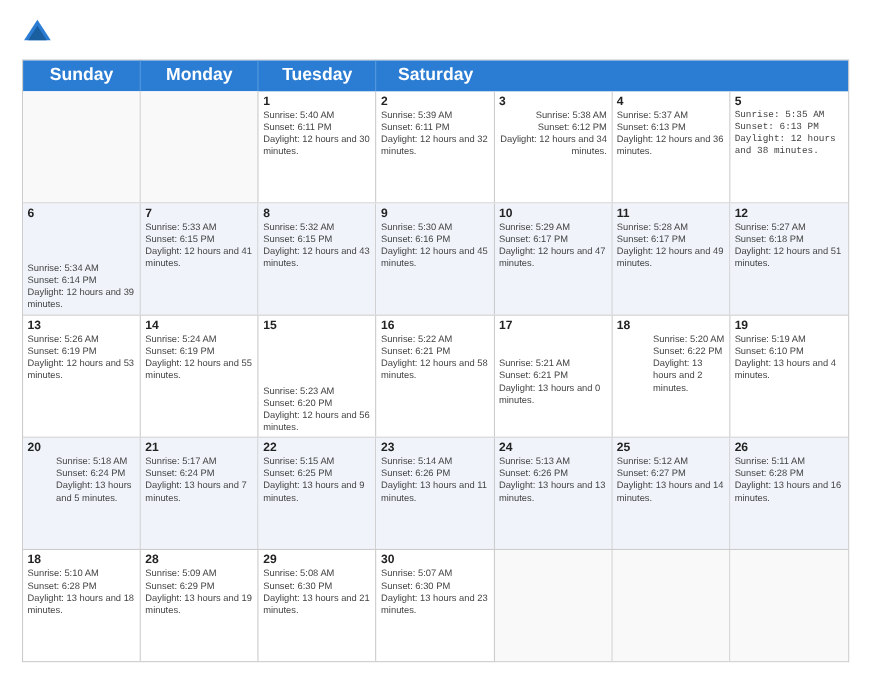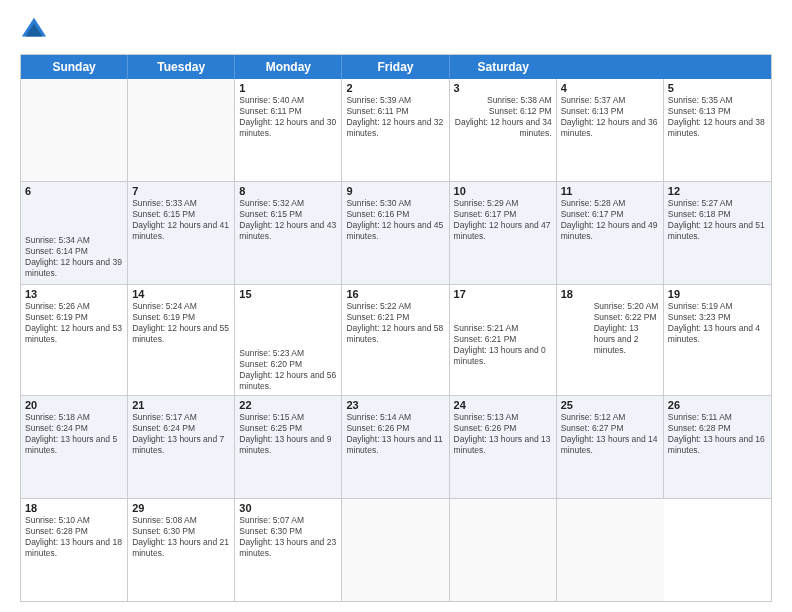--- a/index.html
+++ b/index.html
@@ -60,21 +60,21 @@
       border: 1px solid #ccc;
     }
     .cal-header {
       display: grid;
       grid-template-columns: repeat(7, 1fr);
       background: #2b7cd3;
     }
     .cal-header-cell {
       color: #fff;
       font-weight: bold;
-      font-size: 12px;
+      font-size: 16px;
       text-align: center;
       padding: 5px 2px;
       border-right: 1px solid #5599dd;
     }
     .cal-header-cell:last-child { border-right: none; }
     .cal-body {
       flex: 1;
       display: flex;
       flex-direction: column;
     }
@@ -128,23 +128,22 @@
     </div>
     <div class="title-block">
       <div class="month-year"></div>
       <div class="location"></div>
     </div>
   </div>
 
   <div class="calendar">
     <div class="cal-header">
     <div class="cal-header-cell">Sunday</div>
+        <div class="cal-header-cell">Monday</div>
         <div class="cal-header-cell">Tuesday</div>
-        <div class="cal-header-cell">Monday</div>
-        <div class="cal-header-cell">Friday</div>
         <div class="cal-header-cell">Saturday</div>
       </div>
     <div class="cal-body">
     <div class="cal-row">
           <div class="cal-cell empty"></div>
           <div class="cal-cell empty"></div>
           <div class="cal-cell">
             <div class="day-number">1</div>
             <div class="day-info" style="white-space: pre-line;">Sunrise: 5:40 AM
 Sunset: 6:11 PM
@@ -163,21 +162,21 @@
 Daylight: 12 hours and 34 minutes.</div>
           </div>
           <div class="cal-cell">
             <div class="day-number">4</div>
             <div class="day-info" style="white-space: pre-line;">Sunrise: 5:37 AM
 Sunset: 6:13 PM
 Daylight: 12 hours and 36 minutes.</div>
           </div>
           <div class="cal-cell">
             <div class="day-number">5</div>
-            <div class="day-info" style="white-space: pre-line;">Sunrise: 5:35 AM
+            <div class="day-info" style="white-space: pre-line; font-family: Liberation Mono, monospace;">Sunrise: 5:35 AM
 Sunset: 6:13 PM
 Daylight: 12 hours and 38 minutes.</div>
           </div>
         </div>
         <div class="cal-row alt-row">
           <div class="cal-cell">
             <div class="day-number">6</div>
             <div class="day-info" style="white-space: pre-line; margin-top: 38px;">Sunrise: 5:34 AM
 Sunset: 6:14 PM
 Daylight: 12 hours and 39 minutes.</div>
@@ -252,28 +251,28 @@
           </div>
           <div class="cal-cell">
             <div class="day-number">18</div>
             <div class="day-info" style="white-space: pre-line; margin-left: 33px;">Sunrise: 5:20 AM
 Sunset: 6:22 PM
 Daylight: 13 hours and 2 minutes.</div>
           </div>
           <div class="cal-cell">
             <div class="day-number">19</div>
             <div class="day-info" style="white-space: pre-line;">Sunrise: 5:19 AM
-Sunset: 3:23 PM
+Sunset: 6:10 PM
 Daylight: 13 hours and 4 minutes.</div>
           </div>
         </div>
         <div class="cal-row alt-row">
           <div class="cal-cell">
             <div class="day-number">20</div>
-            <div class="day-info" style="white-space: pre-line;">Sunrise: 5:18 AM
+            <div class="day-info" style="white-space: pre-line; margin-left: 26px;">Sunrise: 5:18 AM
 Sunset: 6:24 PM
 Daylight: 13 hours and 5 minutes.</div>
           </div>
           <div class="cal-cell">
             <div class="day-number">21</div>
             <div class="day-info" style="white-space: pre-line;">Sunrise: 5:17 AM
 Sunset: 6:24 PM
 Daylight: 13 hours and 7 minutes.</div>
           </div>
           <div class="cal-cell">
@@ -306,20 +305,26 @@
 Sunset: 6:28 PM
 Daylight: 13 hours and 16 minutes.</div>
           </div>
         </div>
         <div class="cal-row">
           <div class="cal-cell">
             <div class="day-number">18</div>
             <div class="day-info" style="white-space: pre-line;">Sunrise: 5:10 AM
 Sunset: 6:28 PM
 Daylight: 13 hours and 18 minutes.</div>
+          </div>
+          <div class="cal-cell">
+            <div class="day-number">28</div>
+            <div class="day-info" style="white-space: pre-line;">Sunrise: 5:09 AM
+Sunset: 6:29 PM
+Daylight: 13 hours and 19 minutes.</div>
           </div>
           <div class="cal-cell">
             <div class="day-number">29</div>
             <div class="day-info" style="white-space: pre-line;">Sunrise: 5:08 AM
 Sunset: 6:30 PM
 Daylight: 13 hours and 21 minutes.</div>
           </div>
           <div class="cal-cell">
             <div class="day-number">30</div>
             <div class="day-info" style="white-space: pre-line;">Sunrise: 5:07 AM

